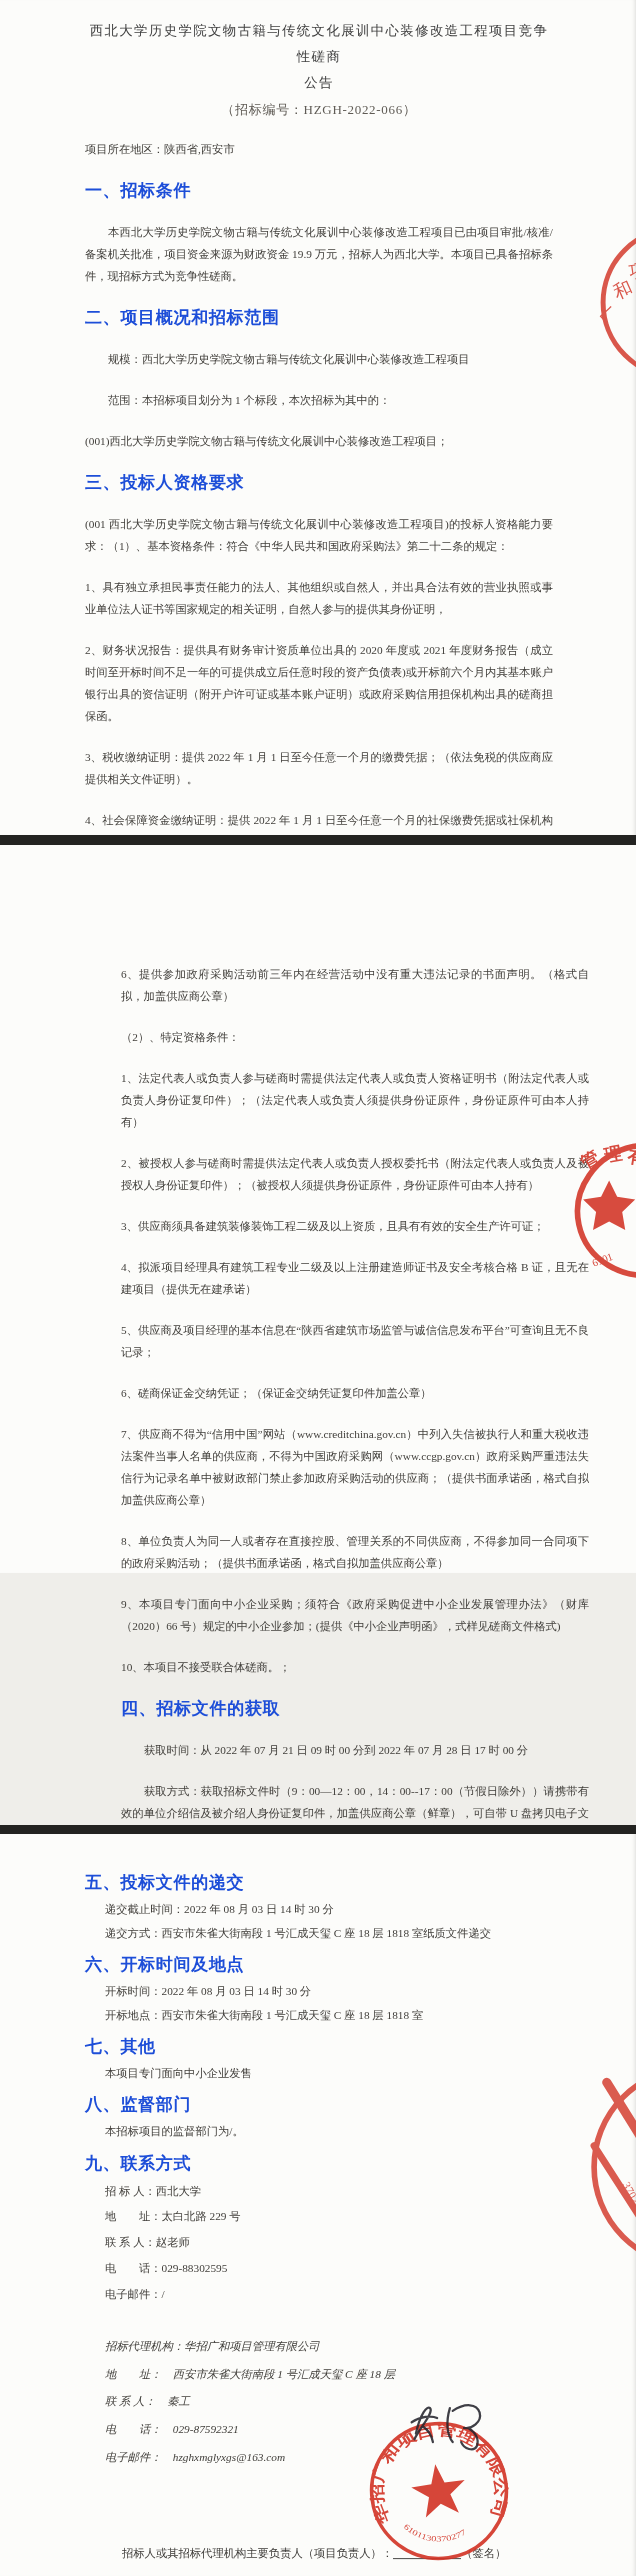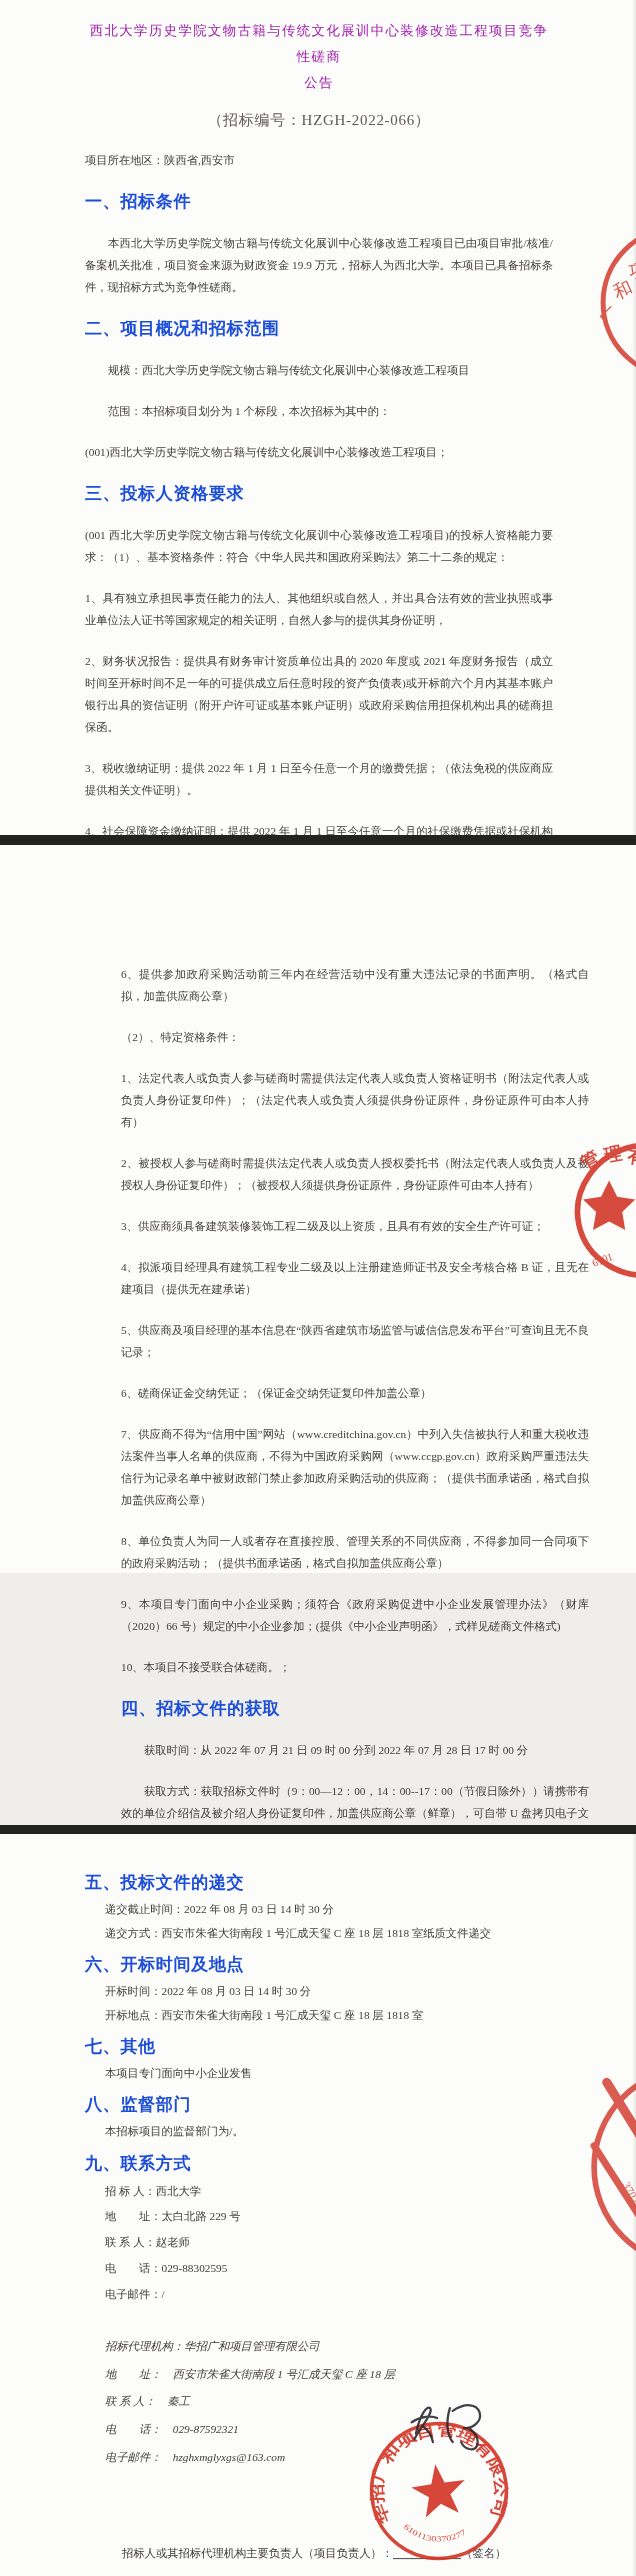--- a/index.html
+++ b/index.html
@@ -13,22 +13,22 @@
   .page2 { top:845px; height:728px;padding-left:36px; }
   .page3 { top:1834px; height:742px; }
   .band  { position:absolute; left:0; width:636px; background:#232321; }
   .band1 { top:835px; height:10px; }
   .band2 { top:1825px; height:9.2px; }
   .inner { padding:0 83px 0 85px; }
   .p1pad { padding-top:18.4px; }
   .p2pad { padding-top:99px; }
   .p3pad { padding-top:28px; }
 
-  .title { text-align:center; font-size:13.4px; line-height:26px; color:#a21caf; letter-spacing:1.4px; }
-  .tno   { text-align:center; font-size:15px; color:#5f5b55; margin-top:15px; letter-spacing:0.7px; }
+  .title { text-align:center; font-size:13.4px; line-height:26px; color:#404040; letter-spacing:1.4px; }
+  .tno   { text-align:center; font-size:13px; color:#5f5b55; margin-top:5px; letter-spacing:0.7px; }
   .region{ margin-top:30px; }
 
   .p { font-size:11.3px; line-height:22px; color:#403e3a; text-align:justify; margin:19px 0; }
   .indent { text-indent:23px; }
   .h { font-size:17px; font-weight:bold; color:#1d4ed8; margin:9.2px 0 5px; letter-spacing:0.7px; }
 
   .ln { font-size:11.3px; line-height:21px; color:#403e3a; margin:2.8px 0; }
   .ind { padding-left:20px; }
   .contact .ln { line-height:23px; }
   .agency { margin-top:28px;font-style:italic; }

